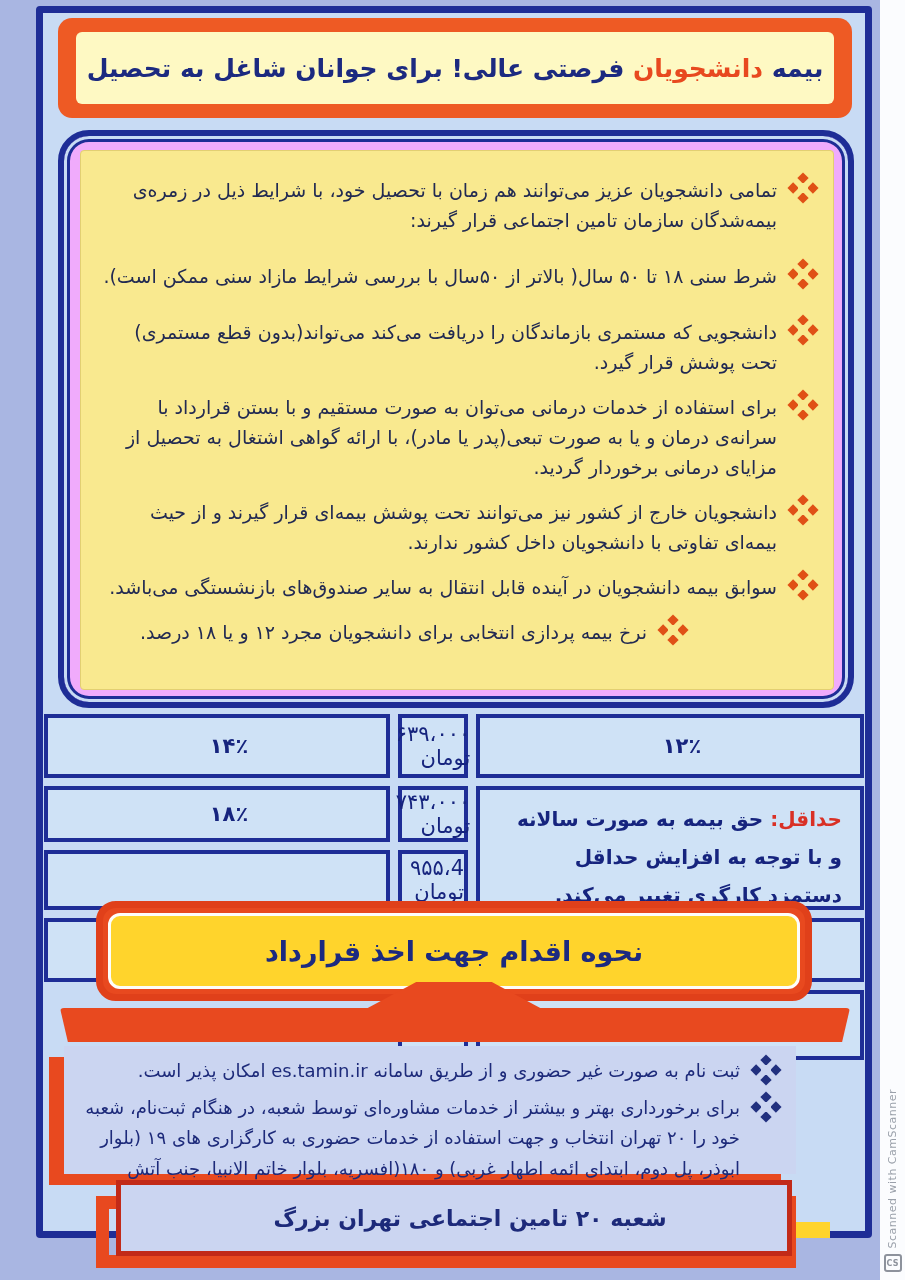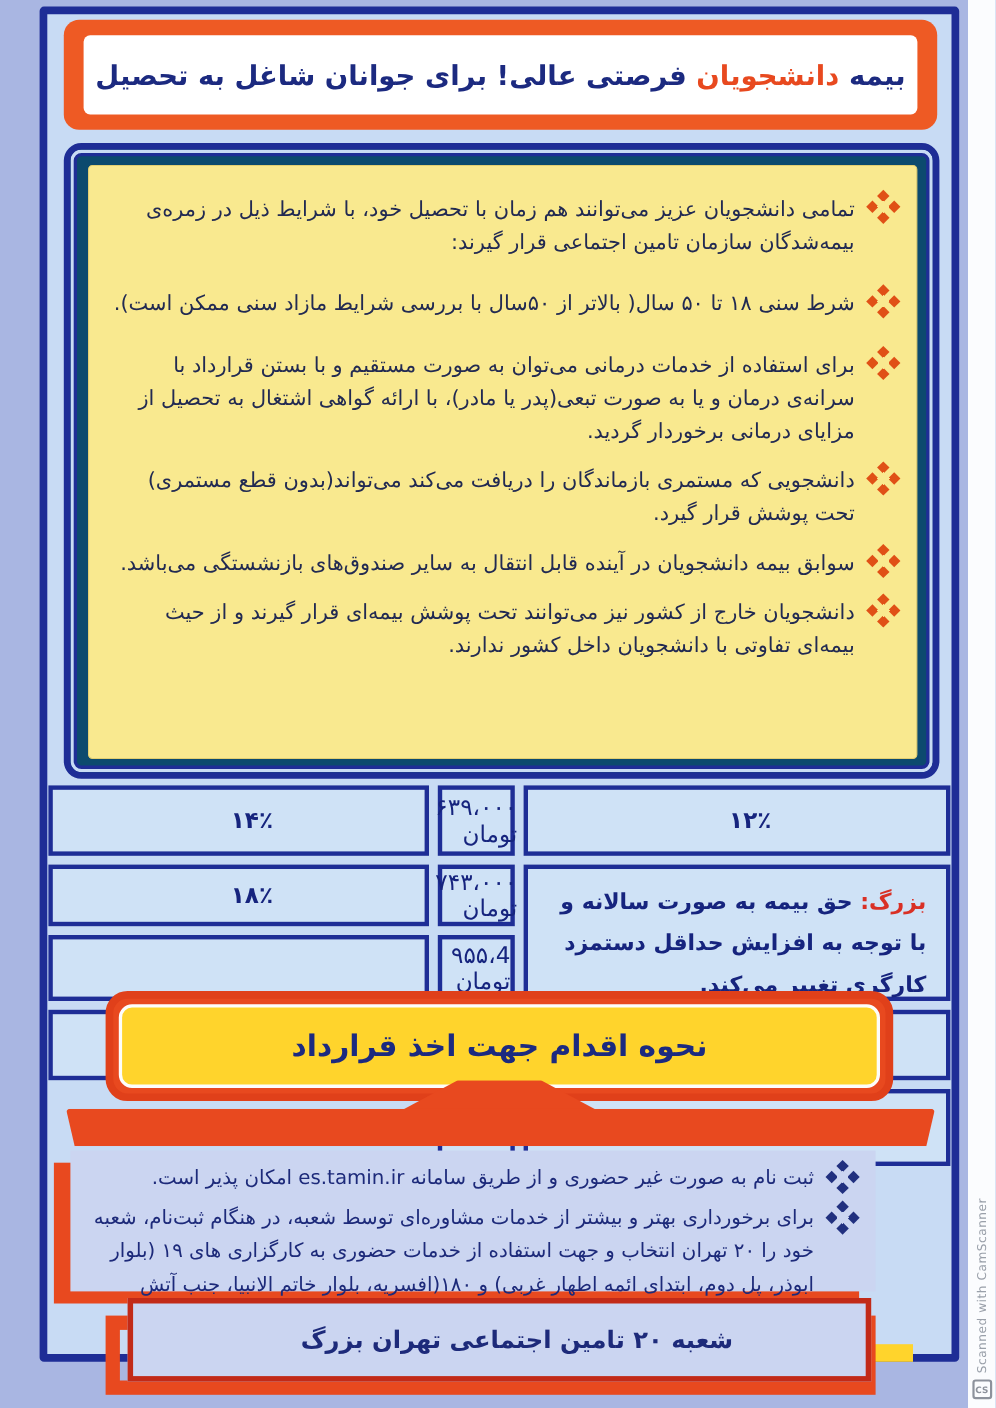--- a/index.html
+++ b/index.html
@@ -7,27 +7,27 @@
   .page{position:relative;width:905px;height:1280px;background:#a9b6e2;overflow:hidden;}
 
   
   .frame{position:absolute;left:36px;top:6px;width:836px;height:1232px;
          border:7px solid #1e2d96;background:#c8dbf4;border-radius:4px;box-sizing:border-box;}
 
   
   .banner1{position:absolute;left:58px;top:18px;width:794px;height:100px;
            background:#ee5a24;border-radius:14px;}
   .banner1-inner{position:absolute;left:18px;top:14px;right:18px;bottom:14px;
-           background:#ffffff;border-radius:6px;display:flex;align-items:center;justify-content:center;}
+           background:#fef9c3;border-radius:6px;display:flex;align-items:center;justify-content:center;}
   .banner1 .t{font-size:25px;font-weight:bold;color:#1c2a80;white-space:nowrap;}
   .banner1 .hl{color:#e8491f;}
 
   
   .panel{position:absolute;left:58px;top:130px;width:796px;height:578px;box-sizing:border-box;
-         border:6px solid #1e2d96;border-radius:16px;background:#0c4a6e;
+         border:6px solid #1e2d96;border-radius:31px;background:#f0abfc;
          box-shadow:inset 0 0 0 3px #c8dbf4, inset 0 0 0 6px #1e2d96;}
   .yellowbox{position:absolute;left:16px;top:14px;right:14px;bottom:12px;
          background:#f9e98f;border:1px solid #e2cf72;border-radius:4px;
          padding:24px 18px 14px 14px;box-sizing:border-box;}
   .blist{margin:0;padding:0;list-style:none;}
   .blist li{display:flex;gap:14px;margin-bottom:15px;color:#222a52;font-size:19px;
             line-height:1.58;font-weight:500;text-align:right;}
   .blist li.gap{margin-bottom:26px;}
   .blist li.indent{padding-right:130px;}
   .diamond{flex:none;width:8px;height:8px;margin:9px 8px 0 8px;transform:rotate(45deg);
@@ -100,43 +100,47 @@
         <li class="gap">
             <span class="diamond"></span>
             <span>تمامی دانشجویان عزیز می‌توانند هم زمان با تحصیل خود، با شرایط ذیل در زمره‌ی بیمه‌شدگان سازمان تامین اجتماعی قرار گیرند:</span>
           </li>
         <li class="gap">
             <span class="diamond"></span>
             <span>شرط سنی ۱۸ تا ۵۰ سال( بالاتر از ۵۰سال با بررسی شرایط مازاد سنی ممکن است).</span>
           </li>
         <li>
             <span class="diamond"></span>
+            <span>دانشجویی که مستمری بازماندگان را دریافت می‌کند می‌تواند(بدون قطع مستمری) تحت پوشش قرار گیرد.</span>
+          </li>
+        <li>
+            <span class="diamond"></span>
             <span>برای استفاده از خدمات درمانی می‌توان به صورت مستقیم و با بستن قرارداد با سرانه‌ی درمان و یا به صورت تبعی(پدر یا مادر)، با ارائه گواهی اشتغال به تحصیل از مزایای درمانی برخوردار گردید.</span>
           </li>
         <li>
             <span class="diamond"></span>
-            <span>دانشجویی که مستمری بازماندگان را دریافت می‌کند می‌تواند(بدون قطع مستمری) تحت پوشش قرار گیرد.</span>
+            <span>دانشجویان خارج از کشور نیز می‌توانند تحت پوشش بیمه‌ای قرار گیرند و از حیث بیمه‌ای تفاوتی با دانشجویان داخل کشور ندارند.</span>
           </li>
         <li>
             <span class="diamond"></span>
             <span>سوابق بیمه دانشجویان در آینده قابل انتقال به سایر صندوق‌های بازنشستگی می‌باشد.</span>
           </li>
-        <li>
+        <li class="indent">
             <span class="diamond"></span>
-            <span>دانشجویان خارج از کشور نیز می‌توانند تحت پوشش بیمه‌ای قرار گیرند و از حیث بیمه‌ای تفاوتی با دانشجویان داخل کشور ندارند.</span>
+            <span>نرخ بیمه پردازی انتخابی برای دانشجویان مجرد ۱۲ و یا ۱۸ درصد.</span>
           </li>
       </ul>
     </div>
   </div>
 
   <div class="fee" dir="rtl">
     <div class="cell pct" dir="ltr">۱۲٪</div>
     <div class="cell amt" dir="rtl">۶۳۹،۰۰۰ تومان</div>
 
-    <div class="cell note" dir="rtl"><span class="red">بزرگ:</span><span> حق بیمه به صورت سالانه و با توجه به افزایش حداقل دستمزد کارگری تغییر می‌کند.</span></div>
+    <div class="cell note" dir="rtl"><span class="red">حداقل:</span><span> حق بیمه به صورت سالانه و با توجه به افزایش حداقل دستمزد کارگری تغییر می‌کند.</span></div>
     <div class="cell pct" dir="ltr">۱۴٪</div>
     <div class="cell amt" dir="rtl">۷۴۳،۰۰۰ تومان</div>
 
     <div class="cell pct" dir="ltr">۱۸٪</div>
     <div class="cell amt" dir="rtl">۹۵۵،4 تومان</div>
 
     <div class="cell"></div>
     <div class="cell"></div>
     <div class="cell"></div>
     <div class="cell"></div>

